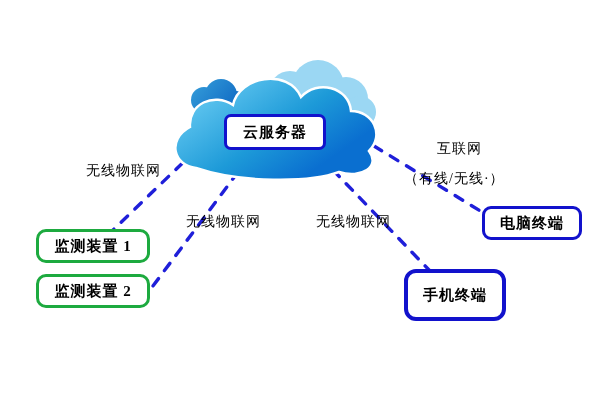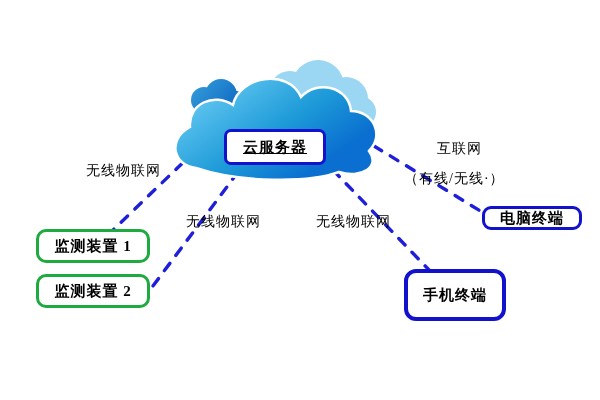--- a/index.html
+++ b/index.html
@@ -24,24 +24,24 @@
     display:flex;align-items:center;justify-content:center;
     background:#ffffff;
     font-size:15px;
     font-weight:600;
     letter-spacing:1px;
     box-sizing:border-box;
     white-space:nowrap;
   }
   .node.blue{border:3.5px solid var(--blue-border,#1212cc);border-radius:9px;}
   .node.green{border:3.5px solid var(--green-border,#1daa3f);border-radius:10px;}
-  #node-cloud-server{left:224px;top:129px;width:102px;height:36px;border-radius:7px;text-decoration:underline;}
+  #node-cloud-server{left:224px;top:114px;width:102px;height:36px;border-radius:7px;}
   #node-device1{left:36px;top:229px;width:114px;height:34px;}
   #node-device2{left:36px;top:274px;width:114px;height:34px;}
-  #node-computer{left:482px;top:206px;width:100px;height:24px;}
+  #node-computer{left:482px;top:206px;width:100px;height:34px;}
   #node-phone{left:404px;top:269px;width:102px;height:52px;border-width:4px;border-radius:12px;}
   .edge-label{
     position:absolute;
     font-size:14px;
     letter-spacing:1px;
     white-space:nowrap;
   }
   #lbl-left{left:86px;top:162px;}
   #lbl-mid{left:186px;top:213px;}
   #lbl-midright{left:316px;top:213px;}

